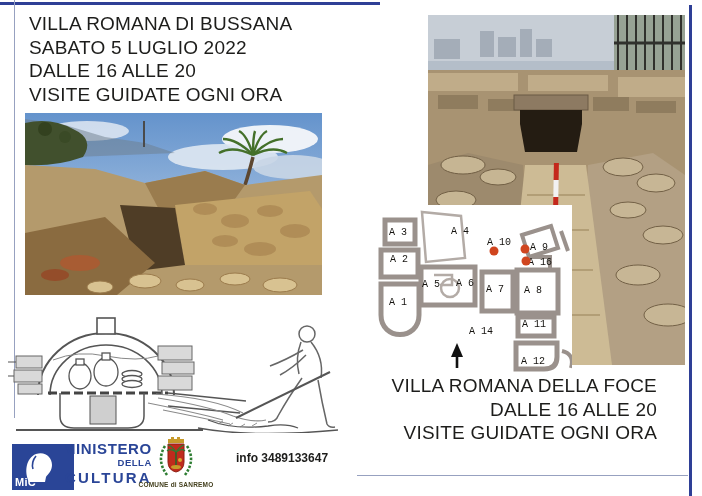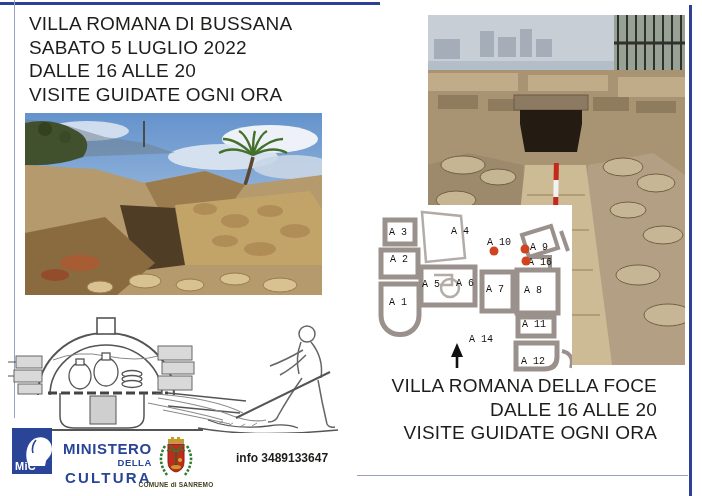--- a/index.html
+++ b/index.html
@@ -33,21 +33,21 @@
   .plan-label{
     position:absolute;transform:translate(-50%,-50%);
     font-family:Liberation Mono, monospace;font-size:10px;color:#15130f;white-space:nowrap;
   }
   .plan-dot{
     position:absolute;width:9px;height:9px;border-radius:50%;
     transform:translate(-50%,-50%);background:var(--plan-dot,#d0451f);
   }
 
   
-  #mic-logo{position:absolute;left:12px;top:428px;width:40px;height:46px;background:var(--mic-blue,#2a4597);}
+  #mic-logo{position:absolute;left:12px;top:444px;width:62px;height:46px;background:var(--mic-blue,#2a4597);}
   #mic-acronym{position:absolute;left:3px;bottom:2px;color:#fff;font-size:11px;font-weight:700;letter-spacing:.3px;}
   #ministry-text{position:absolute;left:63px;top:441px;color:var(--mic-blue,#2a4597);line-height:1;text-align:right;}
   .ministry-big{font-size:15px;font-weight:600;letter-spacing:.6px;}
   .ministry-small{font-size:9.5px;font-weight:600;letter-spacing:.5px;margin:2px 0;}
   .ministry-wide{font-size:15px;font-weight:600;letter-spacing:2.2px;}
   #sanremo{position:absolute;left:130px;top:436px;width:92px;text-align:center;}
   #sanremo-crest{display:block;margin:0 auto;}
   #sanremo-caption{display:block;margin-top:1px;font-size:6.5px;font-weight:700;color:#45411f;letter-spacing:.2px;white-space:nowrap;}
   #info-contact{position:absolute;left:236px;top:451px;font-size:12px;font-weight:700;color:var(--text,#1d1d1b);white-space:nowrap;}
 </style>
@@ -276,21 +276,21 @@
         <span class="plan-label" style="left: 87px; top: 26px; margin-left: 15px;">A 4</span>
         <span class="plan-label" style="left: 73px; top: 79px;">A 5</span>
         <span class="plan-label" style="left: 107px; top: 78px;">A 6</span>
         <span class="plan-label" style="left: 137px; top: 84px;">A 7</span>
         <span class="plan-label" style="left: 175px; top: 85px;">A 8</span>
         <span class="plan-label" style="left: 181px; top: 42px;">A 9</span>
         <span class="plan-label" style="left: 141px; top: 37px;">A 10</span>
         <span class="plan-label" style="left: 176px; top: 119px;">A 11</span>
         <span class="plan-label" style="left: 175px; top: 156px;">A 12</span>
         <span class="plan-label" style="left: 182px; top: 57px;">A 16</span>
-        <span class="plan-label" style="left: 123px; top: 134px; text-align: center;">A 14</span>
+        <span class="plan-label" style="left: 123px; top: 126px; text-align: center;">A 14</span>
         <span class="plan-dot" style="left: 136px; top: 46px;"></span>
         <span class="plan-dot" style="left: 167px; top: 44px;"></span>
         <span class="plan-dot" style="left: 168px; top: 56px;"></span>
       </div>
   </div>
 
   <div class="info-block" id="right-text">
     <div class="info-title">VILLA ROMANA DELLA FOCE</div>
     <div>DALLE 16 ALLE 20</div>
     <div>VISITE GUIDATE OGNI ORA</div>

